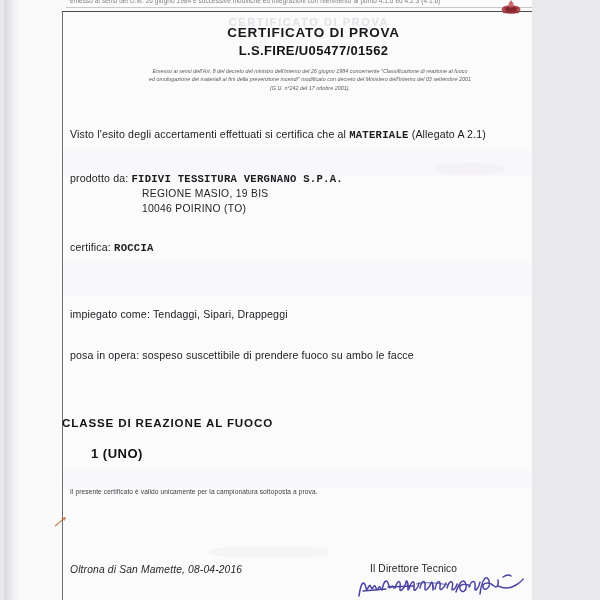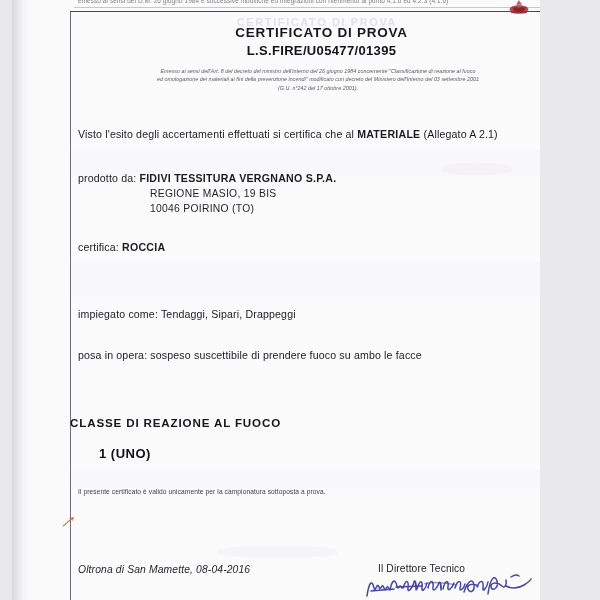--- a/index.html
+++ b/index.html
@@ -11,21 +11,21 @@
     height: 600px;
     background: #e9e9ec;
     font-family: "Liberation Sans", sans-serif;
     overflow: hidden;
     position: relative;
   }
 
   
   #scan-page {
     position: absolute;
-    left: 12px; top: 0;
+    left: 4px; top: 0;
     width: 528px;
     height: 600px;
     background: #fbfbfc;
     overflow: hidden;
   }
 
   
   .scan-edge-left {
     position: absolute;
     left: 0; top: 0;
@@ -145,21 +145,21 @@
 
   
   .body-line {
     position: absolute;
     left: 66px;
     font-size: 10.6px;
     color: #1b1b20;
     letter-spacing: .15px;
     white-space: nowrap;
   }
-  .body-line b { font-weight: bold; letter-spacing: .25px; }
+  .body-line b { font-weight: bold; letter-spacing: .25px; font-family: Liberation Mono, monospace; }
 
   .addr-line {
     position: absolute;
     left: 138px;
     font-size: 10.3px;
     color: #1f1f25;
     letter-spacing: .3px;
     white-space: nowrap;
   }
 
@@ -282,21 +282,21 @@
       <rect x="5" y="13.6" width="16" height="1.6" rx="0.7" fill="#8e2b33" opacity="0.8"></rect>
       <circle cx="6.5" cy="9.8" r="1.5" fill="#a8343c" opacity="0.6"></circle>
       <circle cx="19.5" cy="9.8" r="1.5" fill="#a8343c" opacity="0.6"></circle>
     </svg>
   </div>
 
   <div class="ghost-line">CERTIFICATO DI PROVA</div>
 
   <div class="title-block">
     <div class="title-main">CERTIFICATO DI PROVA</div>
-    <div class="title-sub">L.S.FIRE/U05477/01395</div>
+    <div class="title-sub">L.S.FIRE/U05477/01562</div>
   </div>
 
   <div class="legal-note">
     <span>Emesso ai sensi dell'Art. 8 del decreto del ministro dell'interno del 26 giugno 1984 concernente "Classificazione di reazione al fuoco</span><br>
     <span>ed omologazione dei materiali ai fini della prevenzione incendi" modificato con decreto del Ministero dell'Interno del 03 settembre 2001</span><br>
     <span class="ln3">(G.U. n°242 del 17 ottobre 2001).</span>
   </div>
 
   <div class="body-line" style="top:128px;">
     <span>Visto l'esito degli accertamenti effettuati si certifica che al </span><b>MATERIALE</b><span> (Allegato A 2.1)</span>

